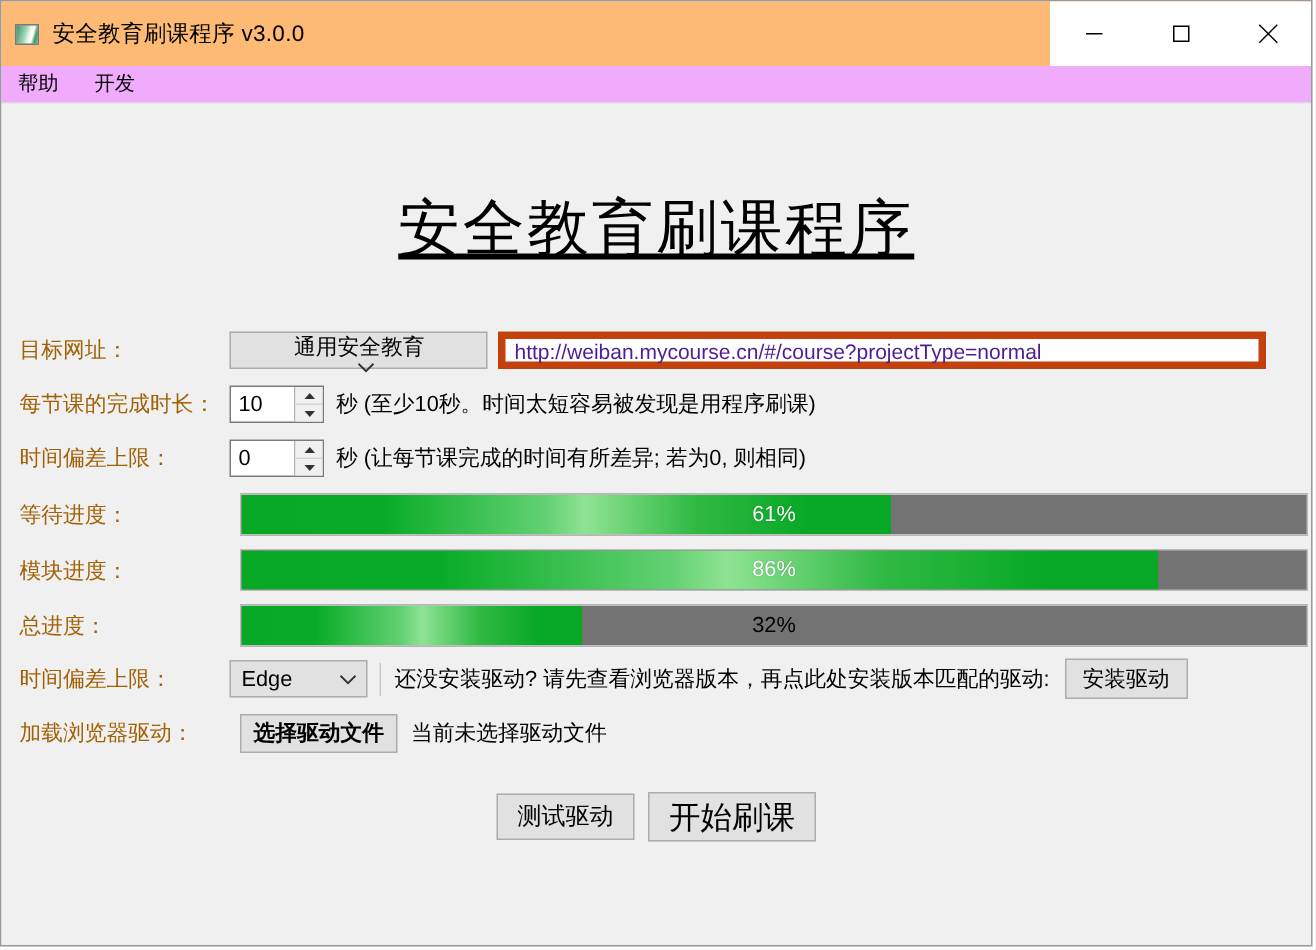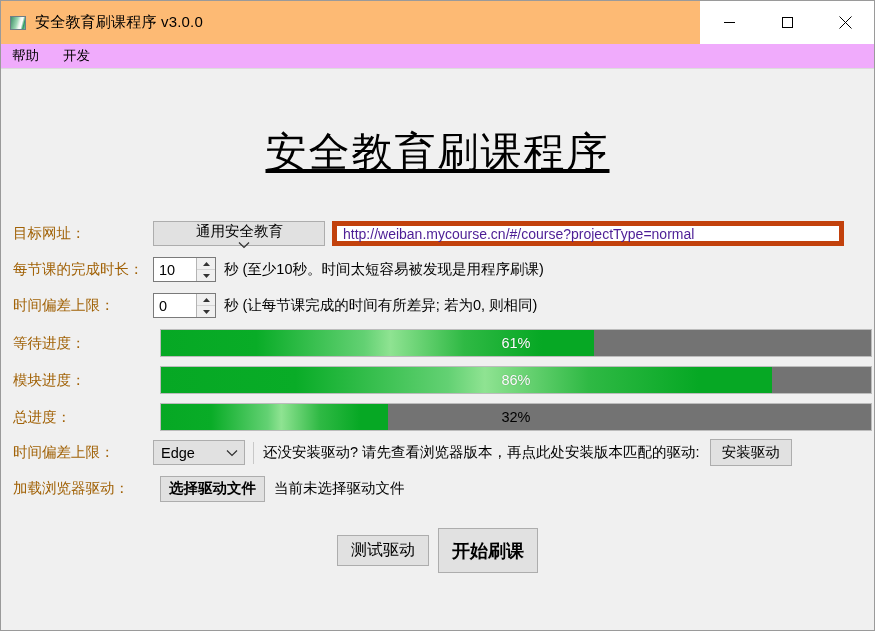--- a/index.html
+++ b/index.html
@@ -265,21 +265,21 @@
     white-space: nowrap;
   }
   .actions {
     display: flex;
     justify-content: center;
     align-items: center;
     gap: 9px;
     margin-top: 26px;
   }
   .btn-test { height: 31px; padding: 0 13px; font-size: 16px; }
-  .btn-start { height: 45px; padding: 0 13px; font-size: 18px; font-weight: bold; }
+  .btn-start { height: 33px; padding: 0 13px; font-size: 21px; font-weight: normal; }
 </style>
 </head>
 <body>
 
 <div class="window">
 
   <div class="titlebar">
     <div class="title-left">
       <div class="app-icon"></div>
       <div class="title-text">安全教育刷课程序 v3.0.0</div>

